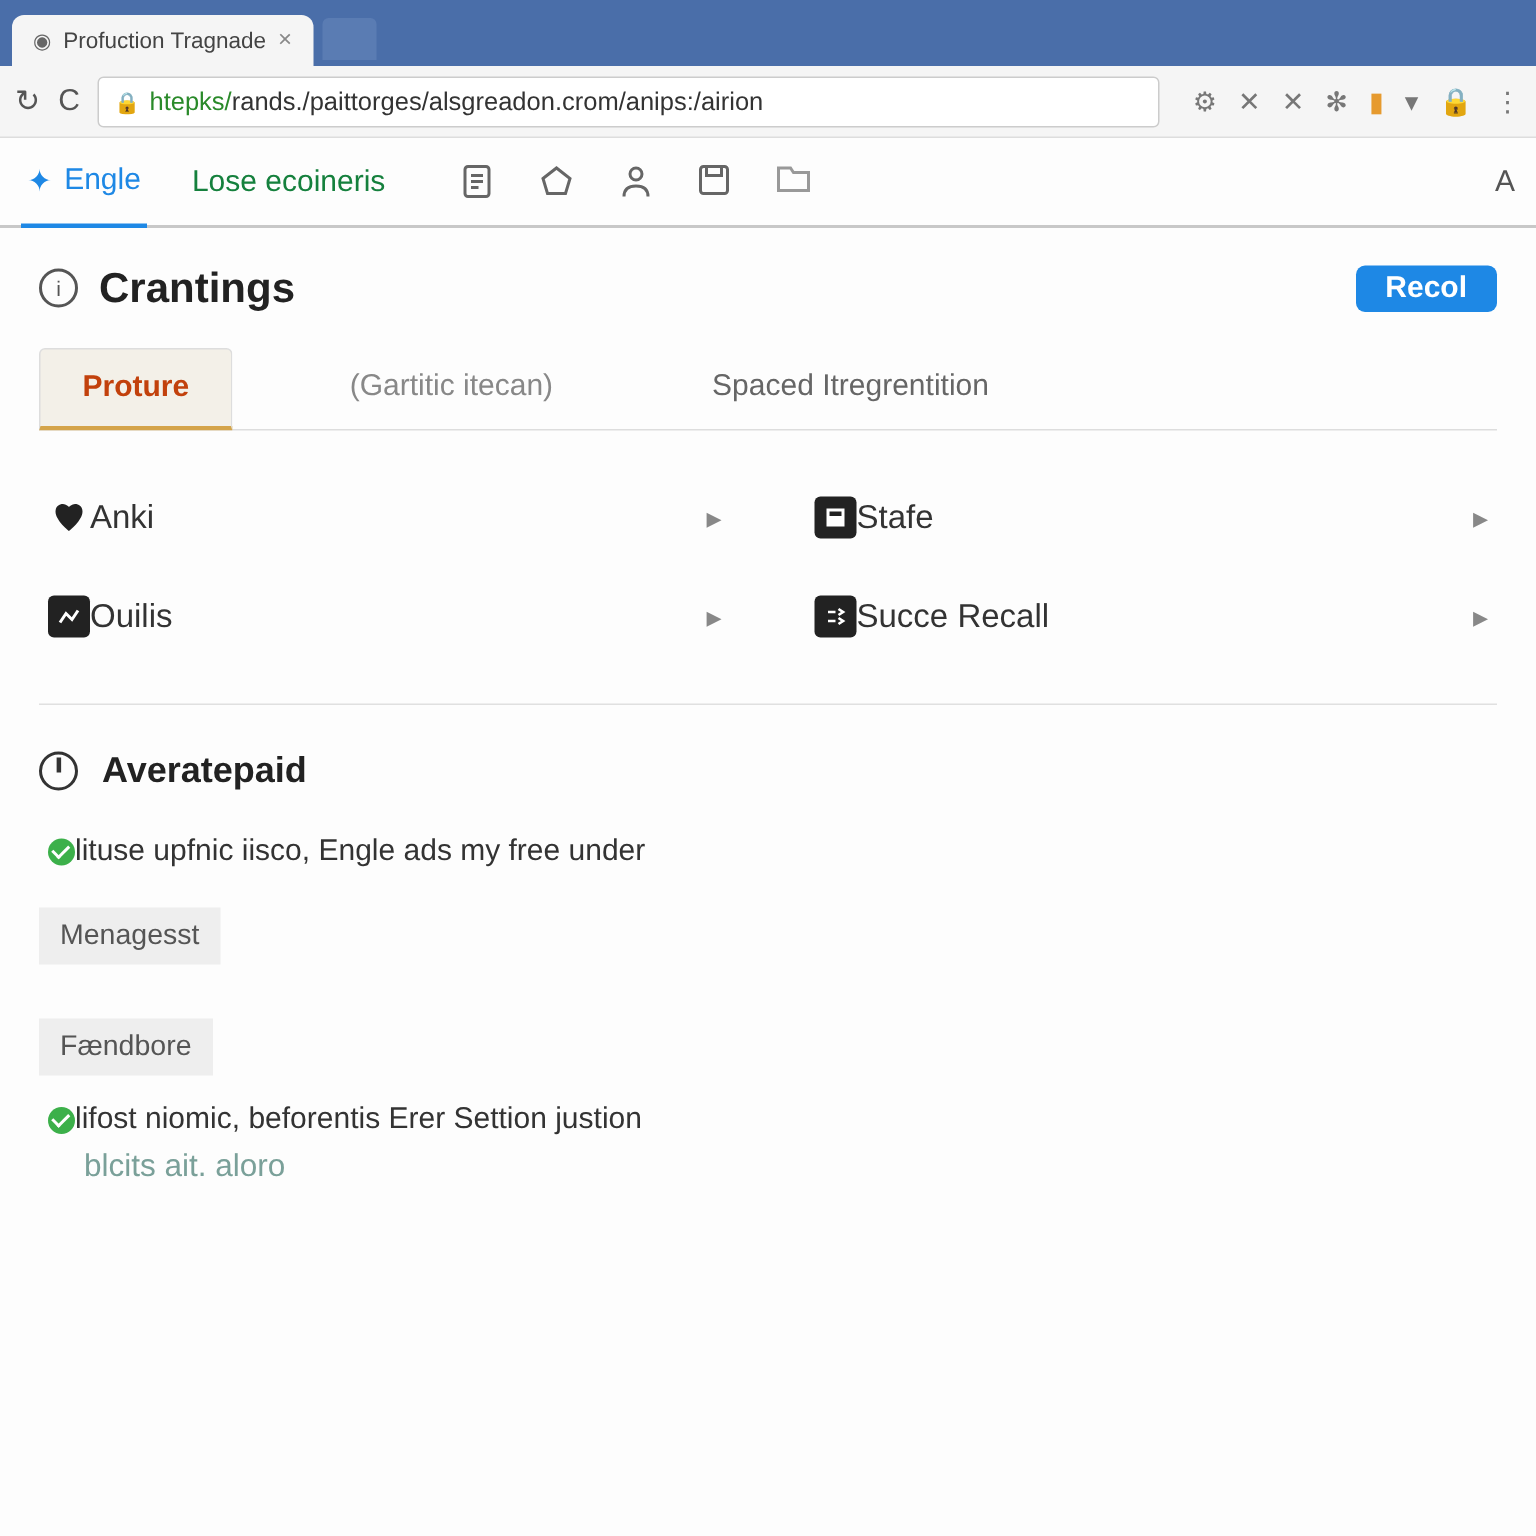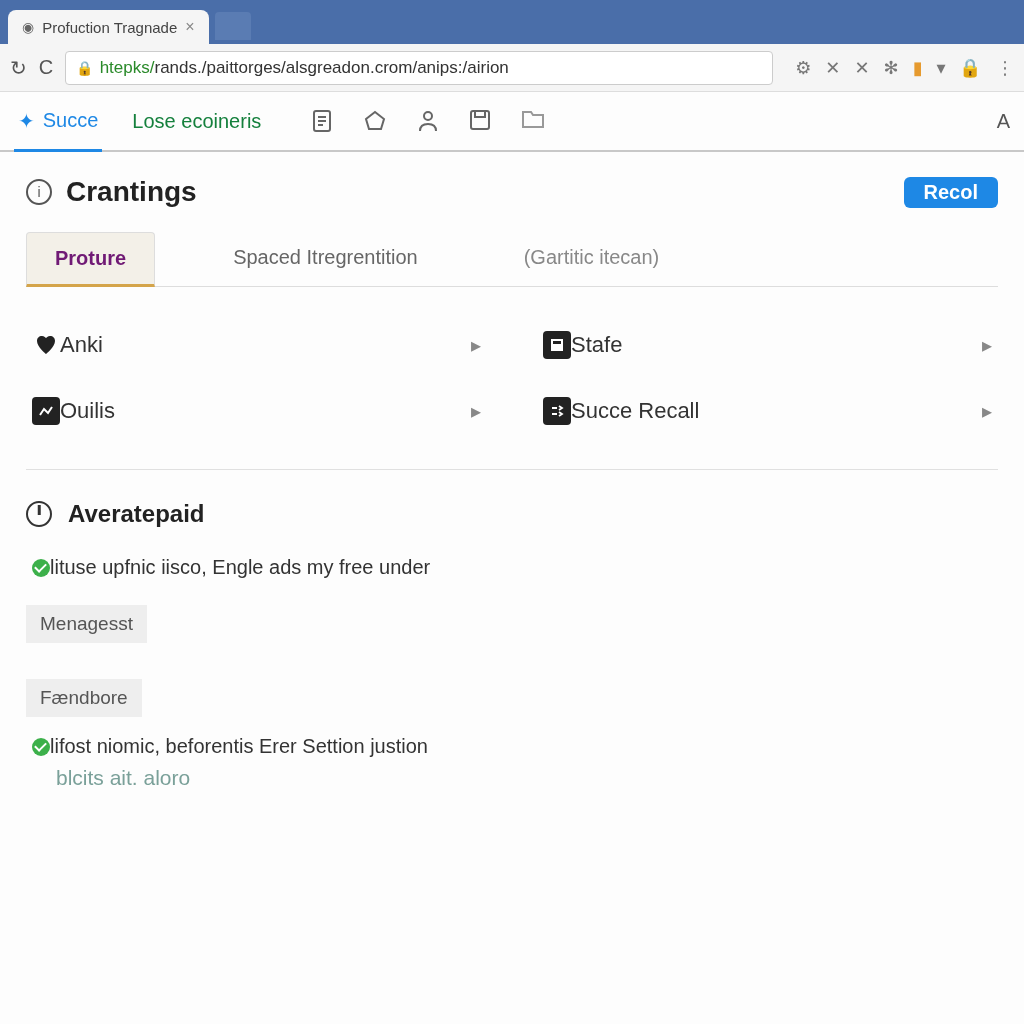--- a/index.html
+++ b/index.html
@@ -31,21 +31,21 @@
 .toolbar-right { margin-left: auto; color: #555; font-size: 20px; }
 
 .page { padding: 24px 26px; }
 .page-head { display: flex; align-items: center; gap: 14px; margin-bottom: 24px; }
 .page-head-icon { width: 26px; height: 26px; border: 2px solid #555; border-radius: 50%; display: flex; align-items: center; justify-content: center; font-size: 14px; color: #555; }
 .page-title { font-size: 28px; font-weight: 700; color: #222; }
 .page-btn { margin-left: auto; background: #1e88e5; color: #fff; border: none; border-radius: 6px; padding: 4px 20px; font-size: 20px; font-weight: 600; cursor: pointer; }
 
 .content-tabs { display: flex; gap: 50px; border-bottom: 1px solid #ddd; margin-bottom: 30px; }
 .ctab { padding: 14px 28px; font-size: 20px; color: #666; cursor: pointer; }
-.ctab.active { background: #f3f0e8; border: 1px solid #ddd; border-bottom: 3px solid #d4a44a; border-radius: 4px 4px 0 0; font-weight: 600; color: #701a75; margin-bottom: -1px; }
+.ctab.active { background: #f3f0e8; border: 1px solid #ddd; border-bottom: 3px solid #d4a44a; border-radius: 4px 4px 0 0; font-weight: 600; color: #c2410c; margin-bottom: -1px; }
 .ctab.paren { color: #888; }
 
 .grid { display: grid; grid-template-columns: 1fr 1fr; gap: 10px 50px; margin-bottom: 30px; }
 .item { display: flex; align-items: center; padding: 14px 6px; cursor: pointer; }
 .item-icon { width: 28px; height: 28px; display: flex; align-items: center; justify-content: center; font-size: 22px; color: #222; }
 .item-icon.filled { background: #222; color: #fff; border-radius: 4px; font-size: 16px; }
 .item-label { font-size: 22px; color: #333; flex: 1; }
 .item-chev { color: #888; font-size: 20px; }
 
 .divider { border-top: 1px solid #e0e0e0; margin: 20px 0 30px; }
@@ -95,21 +95,21 @@
     <span>▾</span>
     <span>🔒</span>
     <span>⋮</span>
   </div>
 </div>
 
 <div class="app">
   <div class="app-toolbar">
     <div class="app-tab active">
       <span>✦</span>
-      <span>Succe</span>
+      <span>Engle</span>
     </div>
     <div class="app-tab">
       <span>Lose ecoineris</span>
     </div>
     <div class="toolbar-icons">
       <span class="tb-icon">
         <svg width="22" height="24" viewBox="0 0 22 24">
             <rect x="3" y="2" width="16" height="20" rx="2" fill="none" stroke="#666" stroke-width="2"></rect>
             <line x1="7" y1="8" x2="15" y2="8" stroke="#666" stroke-width="2"></line>
             <line x1="7" y1="12" x2="15" y2="12" stroke="#666" stroke-width="2"></line>
@@ -144,22 +144,22 @@
 
   <div class="page">
     <div class="page-head">
       <div class="page-head-icon">i</div>
       <div class="page-title">Crantings</div>
       <button class="page-btn">Recol</button>
     </div>
 
     <div class="content-tabs">
       <div class="ctab active">Proture</div>
+      <div class="ctab paren">(Gartitic itecan)</div>
       <div class="ctab">Spaced Itregrentition</div>
-      <div class="ctab paren">(Gartitic itecan)</div>
     </div>
 
     <div class="grid">
       <div class="item">
         <div class="item-icon">
           <svg width="24" height="24" viewBox="0 0 24 24">
               <path d="M12 21 C12 21 3 14 3 8 C3 5 5 3 8 3 C10 3 12 5 12 5 C12 5 14 3 16 3 C19 3 21 5 21 8 C21 14 12 21 12 21 Z" fill="#222"></path>
             </svg>
         </div>
         <div class="item-label">Anki</div>

